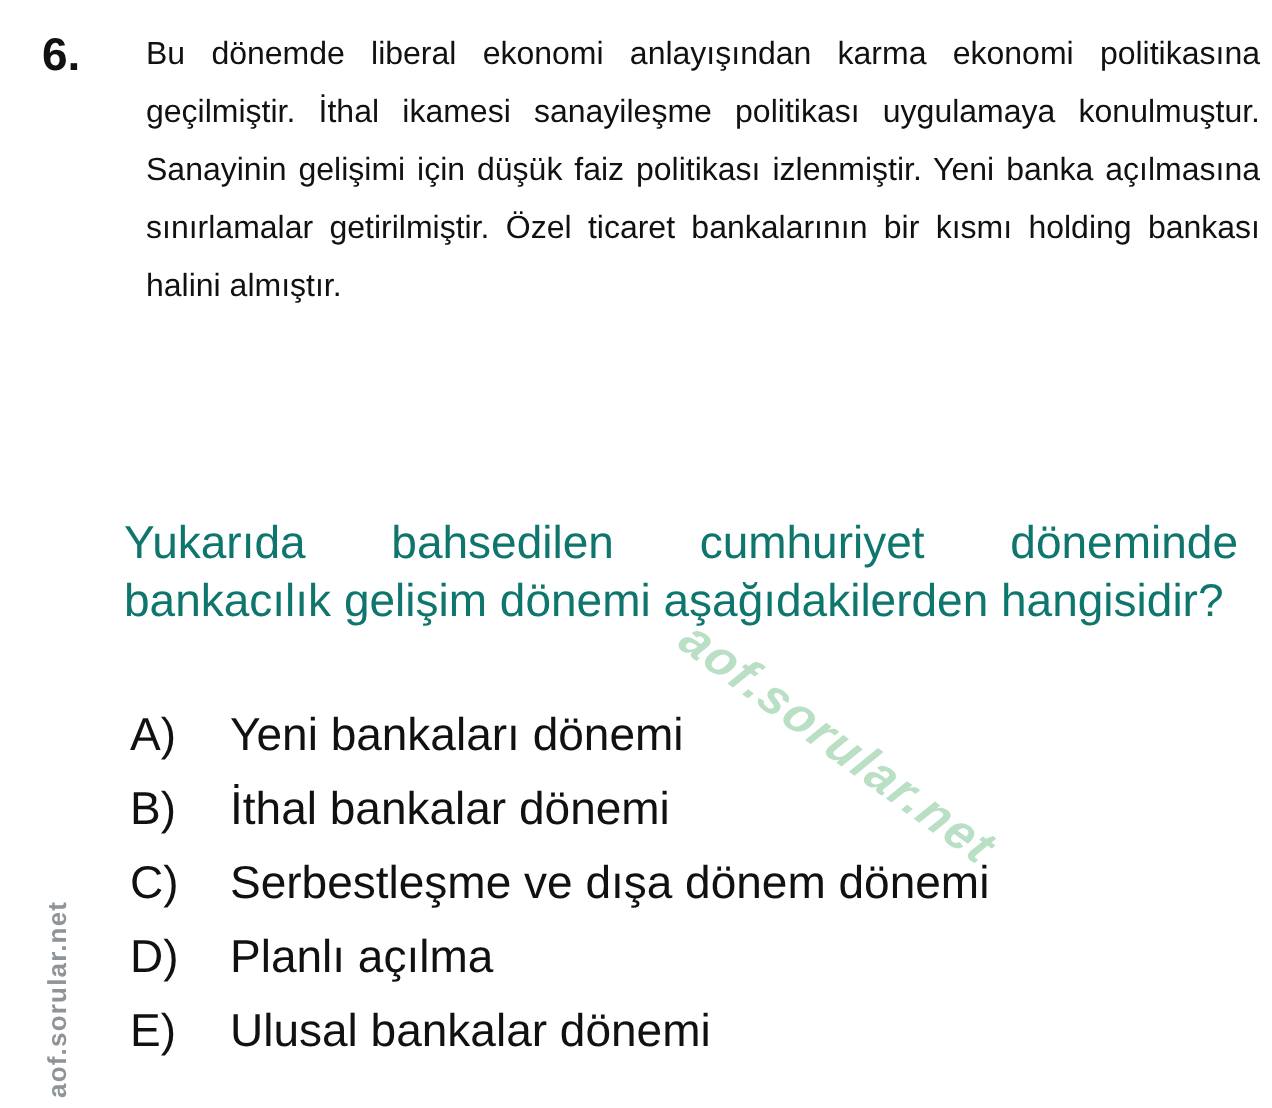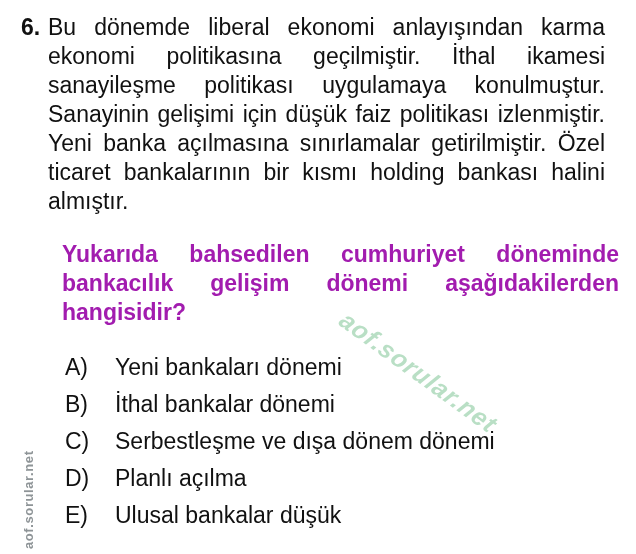--- a/index.html
+++ b/index.html
@@ -18,35 +18,35 @@
   .q-number {
     position: absolute;
     left: 21px; top: 13px;
     font-size: 23px;
     font-weight: bold;
     color: #111111;
     line-height: 29px;
   }
   .q-body {
     position: absolute;
-    left: 48px; top: 13px;
+    left: 73px; top: 13px;
     width: 557px;
-    font-size: 23px;
+    font-size: 16px;
     line-height: 29px;
     color: #111111;
     text-align: justify;
   }
   .q-stem {
     position: absolute;
-    left: 62px; top: 240px;
+    left: 62px; top: 257px;
     width: 557px;
     font-size: 23px;
     line-height: 29px;
-    font-weight: bold;
-    color: #a21caf;
+    font-weight: normal;
+    color: #0f766e;
     text-align: justify;
   }
   .options {
     position: absolute;
     left: 65px; top: 353px;
     width: 554px;
     list-style: none;
   }
   .option {
     display: flex;
@@ -114,21 +114,21 @@
     <li class="option">
       <span class="letter">C)</span>
       <span class="text">Serbestleşme ve dışa dönem dönemi</span>
     </li>
     <li class="option">
       <span class="letter">D)</span>
       <span class="text">Planlı açılma</span>
     </li>
     <li class="option">
       <span class="letter">E)</span>
-      <span class="text">Ulusal bankalar düşük</span>
+      <span class="text">Ulusal bankalar dönemi</span>
     </li>
   </ul>
 
   <div class="wm-diagonal">aof.sorular.net</div>
 
   <div class="wm-vertical">aof.sorular.net</div>
 
 </div>
 
 </body></html>

